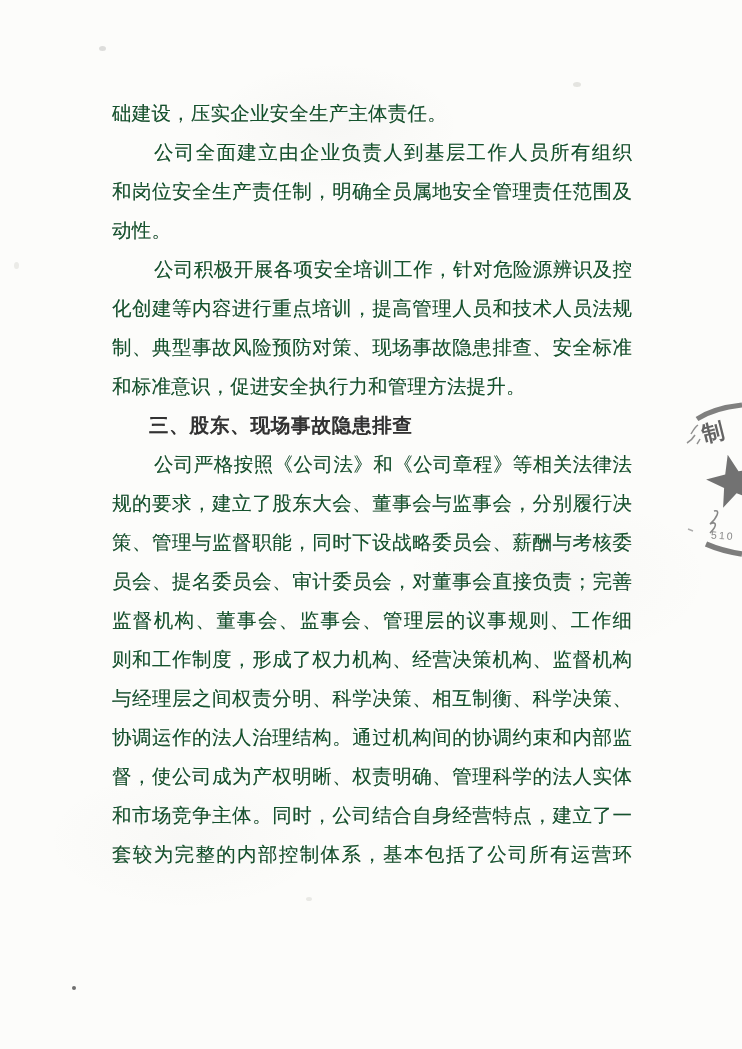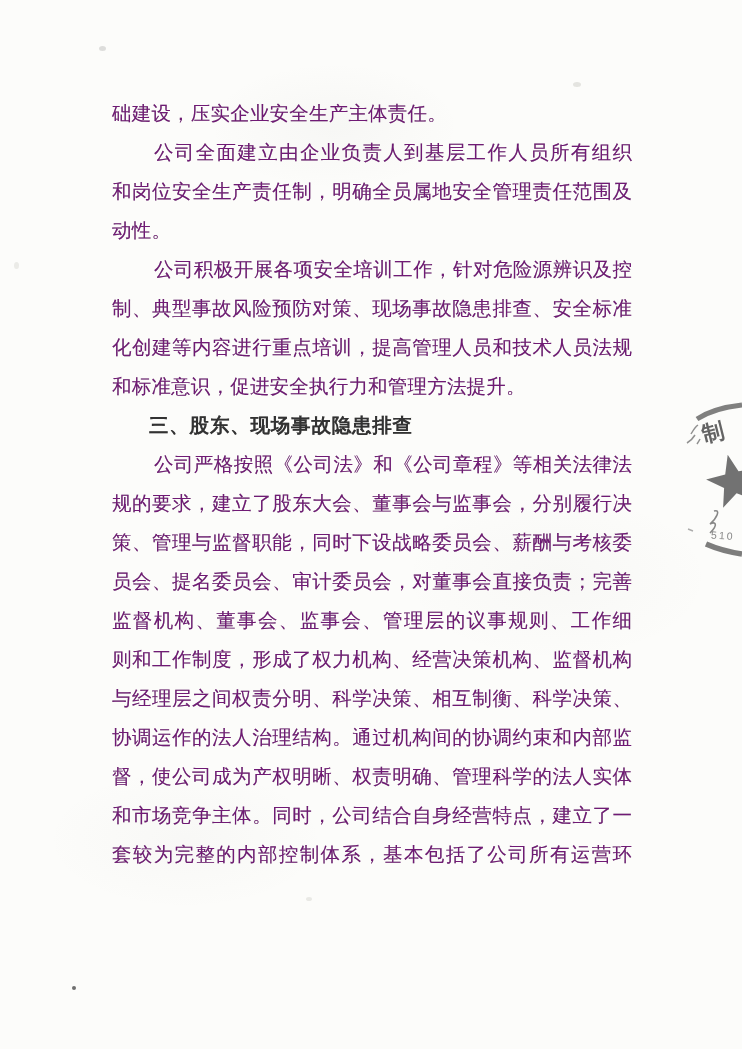--- a/index.html
+++ b/index.html
@@ -26,21 +26,21 @@
   }
   .textblock {
     position: absolute;
     left: 112px; top: 94px;
     width: 520px;
   }
   .line {
     height: 39px;
     line-height: 39px;
     font-size: 19.5px;
-    color: #701a75;
+    color: #14532d;
     letter-spacing: 0.2px;
     white-space: nowrap;
     text-shadow: 0 0 0.6px rgba(63,63,63,0.45);
   }
   .line.justify {
     letter-spacing: normal;
     text-align: justify;
     text-align-last: justify;
   }
   .line.indent { padding-left: 42px; }
@@ -69,22 +69,22 @@
 <body>
 
 <div class="page" style="background: rgb(252, 252, 250);">
 
   <div class="textblock" style="color: rgb(63, 63, 63);">
       <div class="line plain">础建设，压实企业安全生产主体责任。</div>
       <div class="line indent justify">公司全面建立由企业负责人到基层工作人员所有组织</div>
       <div class="line justify">和岗位安全生产责任制，明确全员属地安全管理责任范围及</div>
       <div class="line plain">动性。</div>
       <div class="line indent justify">公司积极开展各项安全培训工作，针对危险源辨识及控</div>
+      <div class="line justify">化创建等内容进行重点培训，提高管理人员和技术人员法规</div>
       <div class="line justify">制、典型事故风险预防对策、现场事故隐患排查、安全标准</div>
-      <div class="line justify">化创建等内容进行重点培训，提高管理人员和技术人员法规</div>
       <div class="line plain">和标准意识，促进安全执行力和管理方法提升。</div>
       <div class="line heading">三、股东、现场事故隐患排查</div>
       <div class="line indent justify">公司严格按照《公司法》和《公司章程》等相关法律法</div>
       <div class="line justify">规的要求，建立了股东大会、董事会与监事会，分别履行决</div>
       <div class="line justify">策、管理与监督职能，同时下设战略委员会、薪酬与考核委</div>
       <div class="line justify">员会、提名委员会、审计委员会，对董事会直接负责；完善</div>
       <div class="line justify">监督机构、董事会、监事会、管理层的议事规则、工作细</div>
       <div class="line justify">则和工作制度，形成了权力机构、经营决策机构、监督机构</div>
       <div class="line justify">与经理层之间权责分明、科学决策、相互制衡、科学决策、</div>
       <div class="line justify">协调运作的法人治理结构。通过机构间的协调约束和内部监</div>

